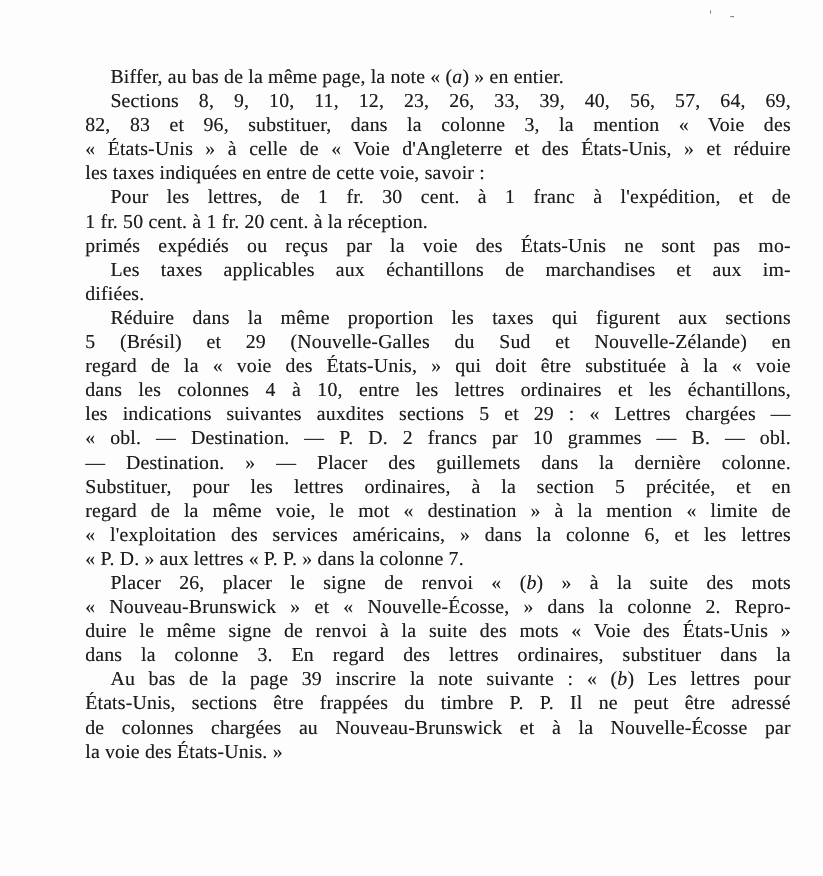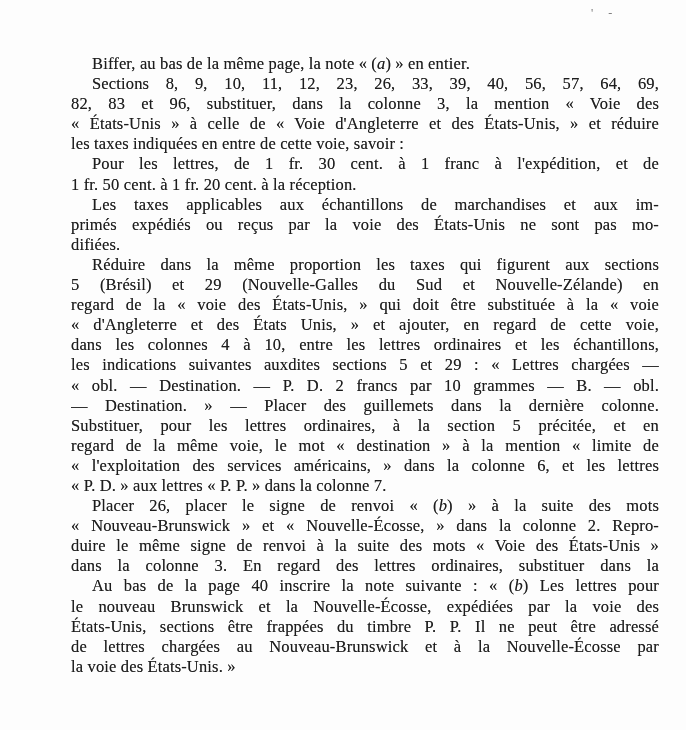--- a/index.html
+++ b/index.html
@@ -65,38 +65,36 @@
 <div class="page">
   <span class="corner-mark">' -</span>
   <div class="text-block">
       <div class="line indent last"><span>Biffer, au bas de la même page, la note « (</span><span class="it">a</span><span>) » en entier.</span></div>
       <div class="line indent"><span>Sections 8, 9, 10, 11, 12, 23, 26, 33, 39, 40, 56, 57, 64, 69,</span></div>
       <div class="line"><span>82, 83 et 96, substituer, dans la colonne 3, la mention « Voie des</span></div>
       <div class="line"><span>« États-Unis » à celle de « Voie d'Angleterre et des États-Unis, » et réduire</span></div>
       <div class="line last"><span>les taxes indiquées en entre de cette voie, savoir :</span></div>
       <div class="line indent"><span>Pour les lettres, de 1 fr. 30 cent. à 1 franc à l'expédition, et de</span></div>
       <div class="line last"><span>1 fr. 50 cent. à 1 fr. 20 cent. à la réception.</span></div>
+      <div class="line"><span>primés expédiés ou reçus par la voie des États-Unis ne sont pas mo-</span></div>
       <div class="line indent"><span>Les taxes applicables aux échantillons de marchandises et aux im-</span></div>
-      <div class="line"><span>primés expédiés ou reçus par la voie des États-Unis ne sont pas mo-</span></div>
       <div class="line last"><span>difiées.</span></div>
       <div class="line indent"><span>Réduire dans la même proportion les taxes qui figurent aux sections</span></div>
       <div class="line"><span>5 (Brésil) et 29 (Nouvelle-Galles du Sud et Nouvelle-Zélande) en</span></div>
       <div class="line"><span>regard de la « voie des États-Unis, » qui doit être substituée à la « voie</span></div>
-      <div class="line"><span>« d'Angleterre et des États Unis, » et ajouter, en regard de cette voie,</span></div>
       <div class="line"><span>dans les colonnes 4 à 10, entre les lettres ordinaires et les échantillons,</span></div>
       <div class="line"><span>les indications suivantes auxdites sections 5 et 29 : « Lettres chargées —</span></div>
       <div class="line"><span>« obl. — Destination. — P. D. 2 francs par 10 grammes — B. — obl.</span></div>
       <div class="line"><span>— Destination. » — Placer des guillemets dans la dernière colonne.</span></div>
       <div class="line"><span>Substituer, pour les lettres ordinaires, à la section 5 précitée, et en</span></div>
       <div class="line"><span>regard de la même voie, le mot « destination » à la mention « limite de</span></div>
       <div class="line"><span>« l'exploitation des services américains, » dans la colonne 6, et les lettres</span></div>
       <div class="line last"><span>« P. D. » aux lettres « P. P. » dans la colonne 7.</span></div>
       <div class="line indent"><span>Placer 26, placer le signe de renvoi « (</span><span class="it">b</span><span>) » à la suite des mots</span></div>
       <div class="line"><span>« Nouveau-Brunswick » et « Nouvelle-Écosse, » dans la colonne 2. Repro-</span></div>
       <div class="line"><span>duire le même signe de renvoi à la suite des mots « Voie des États-Unis »</span></div>
       <div class="line"><span>dans la colonne 3. En regard des lettres ordinaires, substituer dans la</span></div>
-      <div class="line indent"><span>Au bas de la page 40 inscrire la note suivante : « (</span><span class="it">b</span><span>) Les lettres pour</span></div>
-      <div class="line"><span>le nouveau Brunswick et la Nouvelle-Écosse, expédiées par la voie des</span></div>
+      <div class="line indent"><span>Au bas de la page 39 inscrire la note suivante : « (</span><span class="it">b</span><span>) Les lettres pour</span></div>
       <div class="line"><span>États-Unis, sections être frappées du timbre P. P. Il ne peut être adressé</span></div>
-      <div class="line"><span>de lettres chargées au Nouveau-Brunswick et à la Nouvelle-Écosse par</span></div>
+      <div class="line"><span>de colonnes chargées au Nouveau-Brunswick et à la Nouvelle-Écosse par</span></div>
       <div class="line last"><span>la voie des États-Unis. »</span></div>
     </div>
 </div>
 
 </body></html>

